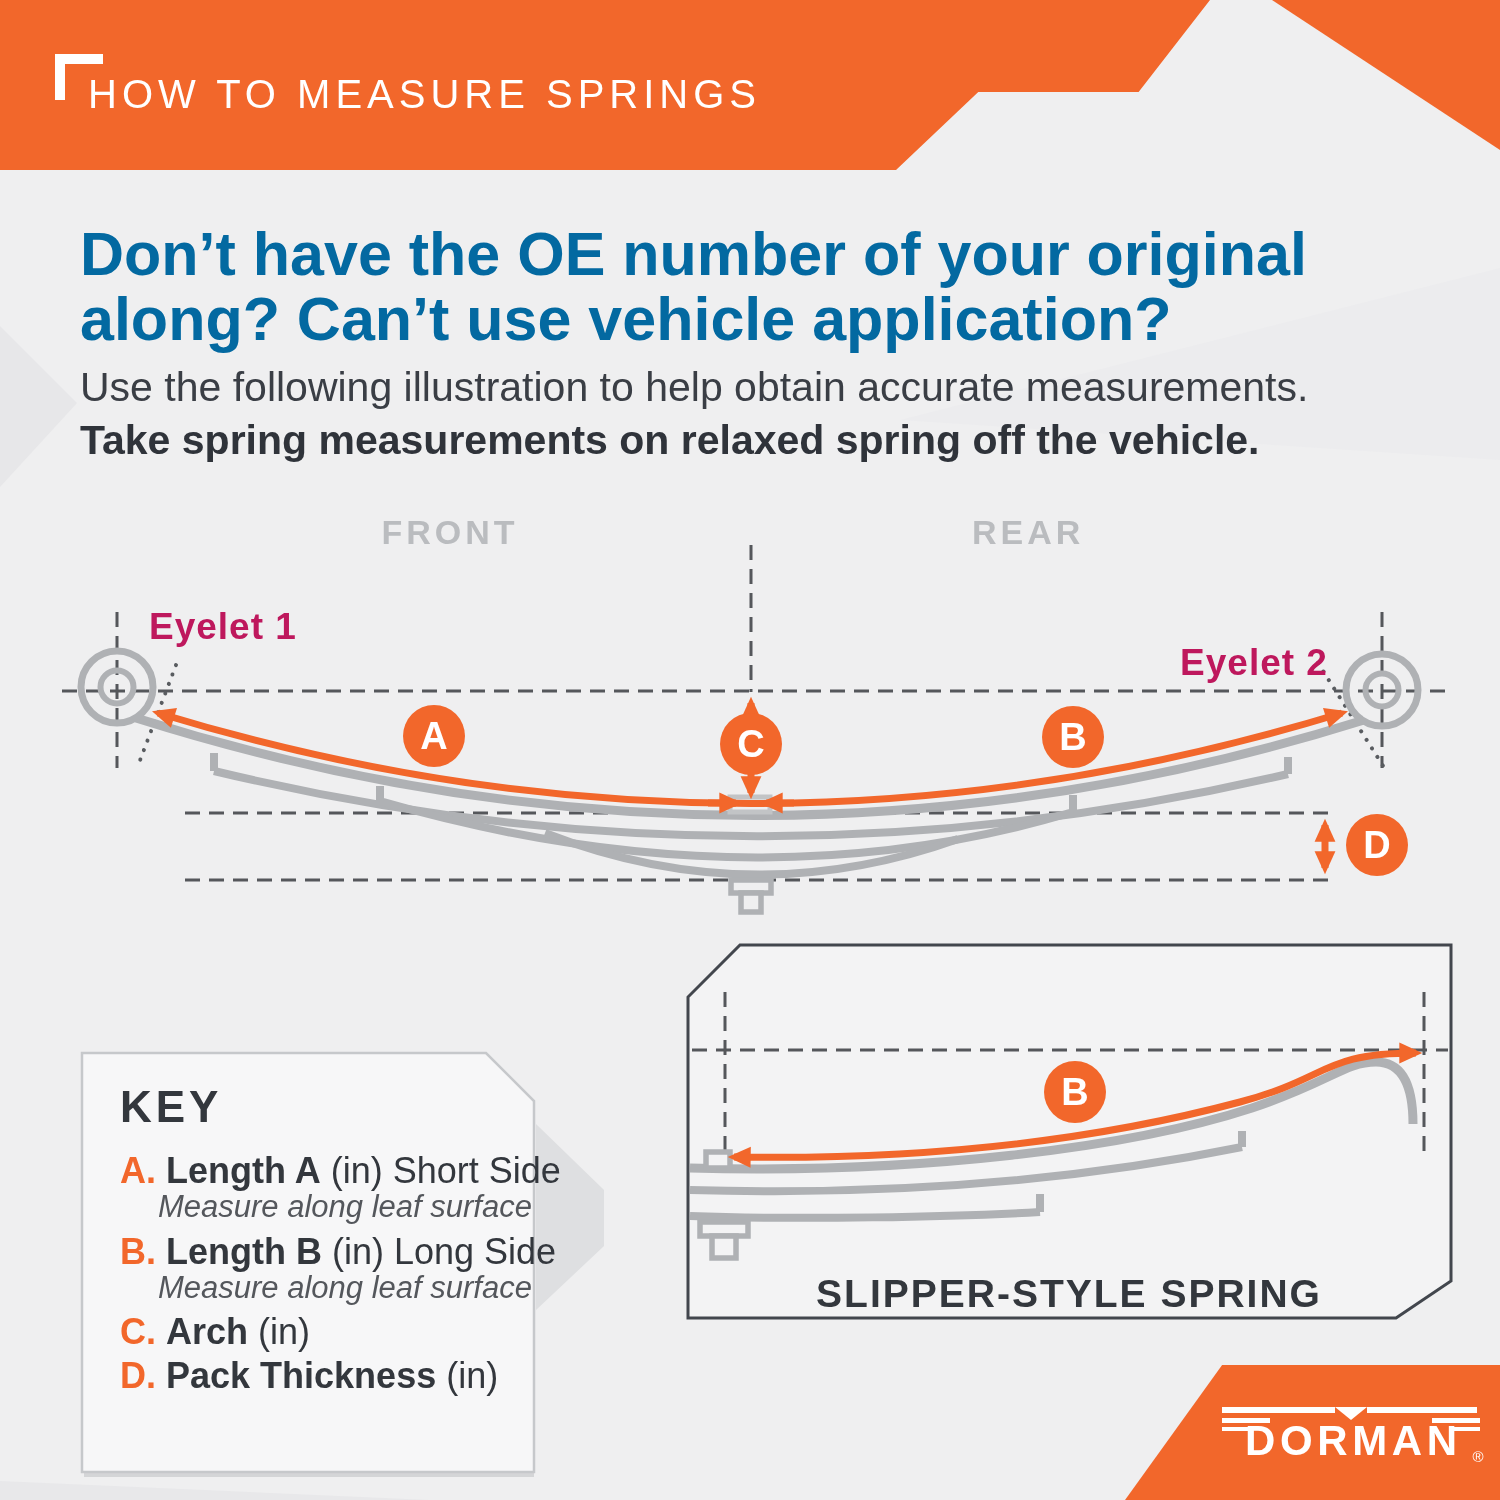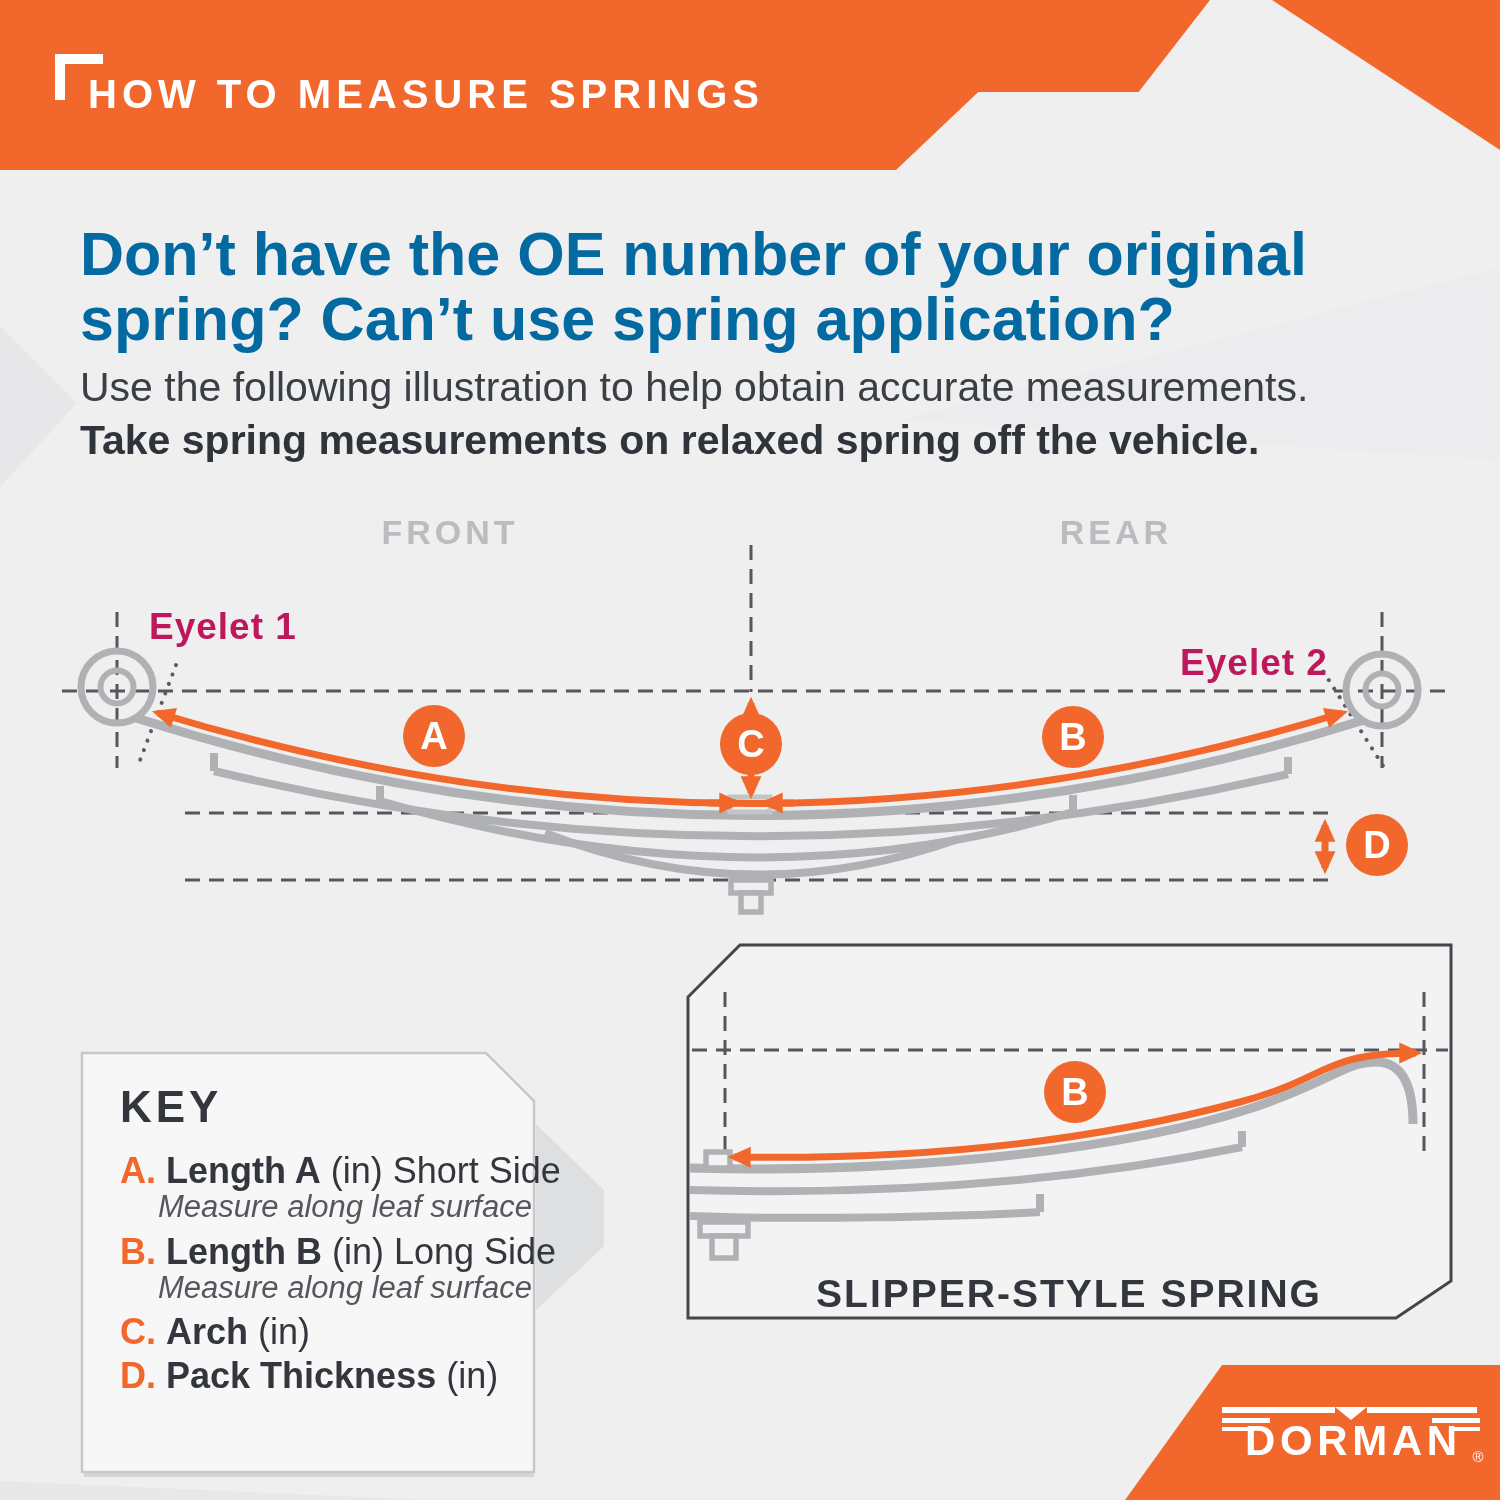--- a/index.html
+++ b/index.html
@@ -11,31 +11,31 @@
   #art{position:absolute;left:0;top:0;}
   .abs{position:absolute;white-space:nowrap;}
 
   
   .header-banner{left:0;top:0;width:1210px;height:170px;background:#F2672B;
     clip-path:polygon(0 0,100% 0,94.1% 54.1%,80.85% 54.1%,74.05% 100%,0 100%);}
   .corner-accent{left:1272px;top:0;width:228px;height:150px;background:#F2672B;
     clip-path:polygon(0 0,100% 0,100% 100%);}
   .corner-bracket{left:55px;top:54px;width:38px;height:36px;
     border-left:10px solid #fff;border-top:10px solid #fff;}
-  .page-title{left:88px;top:72px;font-size:40px;font-weight:700;letter-spacing:5px;color:#fff;}
+  .page-title{left:88px;top:72px;font-size:40px;font-weight:400;letter-spacing:5px;color:#fff;}
 
   
   .headline{left:80px;top:222px;font-size:61px;font-weight:700;line-height:65px;color:#0369a1;}
   .body1{left:80px;top:364px;font-size:41px;font-weight:400;color:#3A3E45;}
   .body2{left:80px;top:417px;font-size:41px;font-weight:700;color:#2F333A;}
 
   
   .diag-label{font-size:34px;font-weight:700;letter-spacing:4px;color:#BABCBF;}
   .front-label{left:350px;top:513px;width:200px;text-align:center;}
-  .rear-label{left:972px;top:513px;width:200px;text-align:right;}
+  .rear-label{left:972px;top:513px;width:200px;text-align:left;}
   .eyelet-label{font-size:37px;font-weight:700;letter-spacing:1px;color:#be185d;}
   .eyelet1-label{left:149px;top:606px;}
   .eyelet2-label{left:1158px;top:642px;width:192px;text-align:center;}
 
   .badge{width:62px;height:62px;border-radius:50%;background:#F2672B;color:#fff;
     font-size:38px;font-weight:700;text-align:center;line-height:62px;}
   .badge-a{left:403px;top:705px;}
   .badge-b{left:1042px;top:706px;}
   .badge-c{left:720px;top:713px;}
   .badge-d{left:1346px;top:814px;}
@@ -154,21 +154,21 @@
     </g>
   </svg>
 
   <div class="abs header-banner"></div>
   <div class="abs corner-accent"></div>
   <div class="abs corner-bracket"></div>
   <div class="abs page-title">HOW TO MEASURE SPRINGS</div>
 
   <div class="abs headline">
     <div>Don’t have the OE number of your original</div>
-    <div>spring? Can’t use spring application?</div>
+    <div>along? Can’t use vehicle application?</div>
   </div>
   <div class="abs body2">Take spring measurements on relaxed spring off the vehicle.</div>
   <div class="abs body1">Use the following illustration to help obtain accurate measurements.</div>
 
   <div class="abs diag-label front-label">FRONT</div>
   <div class="abs diag-label rear-label">REAR</div>
   <div class="abs eyelet-label eyelet1-label">Eyelet 1</div>
   <div class="abs eyelet-label eyelet2-label">Eyelet 2</div>
 
   <div class="abs badge badge-a">A</div>

